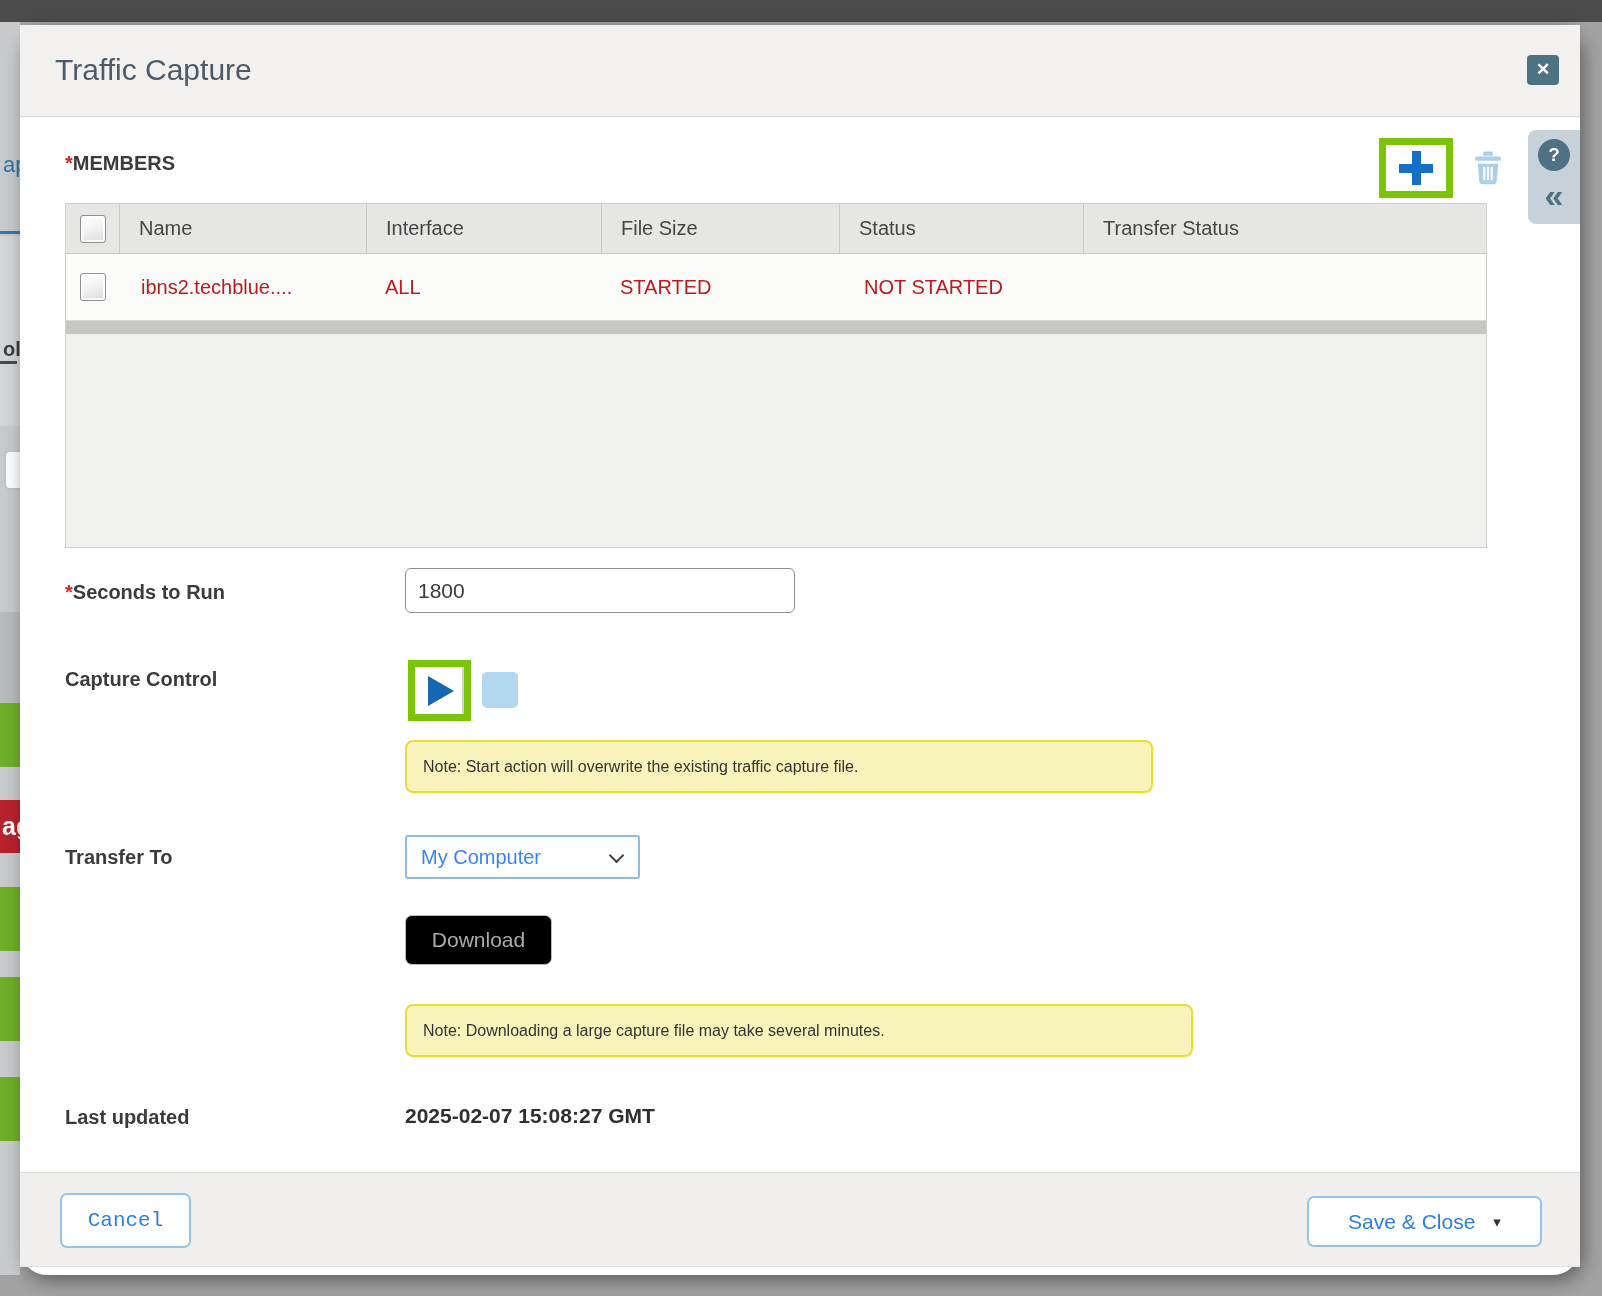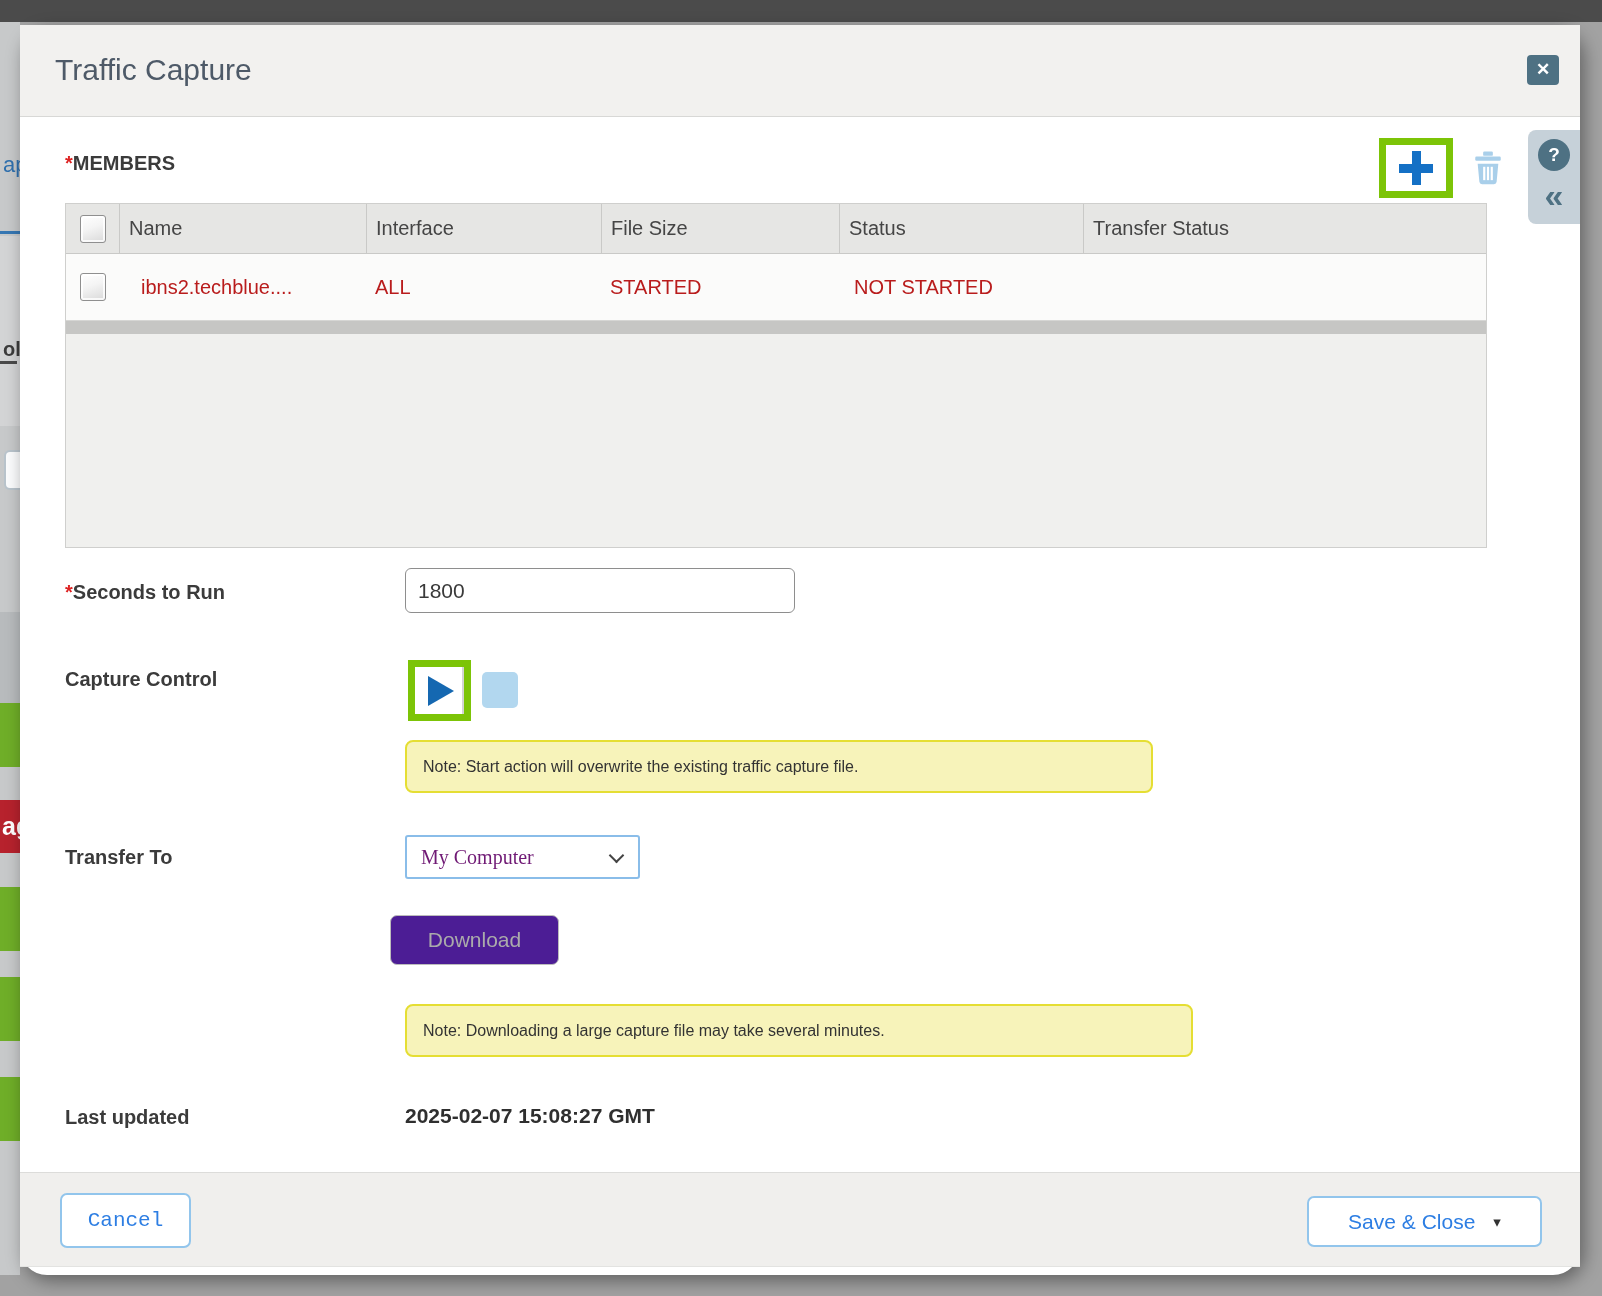--- a/index.html
+++ b/index.html
@@ -42,42 +42,42 @@
   .trash-btn { position:absolute; left:1452px; top:126px; width:32px; height:36px; background:none; border:none; cursor:pointer; }
   .side-tab { position:absolute; left:1508px; top:105px; width:52px; height:94px; background:#c6d1d9; border-radius:8px 0 0 8px; }
   .help-btn { position:absolute; left:10px; top:9px; width:32px; height:32px; border-radius:50%; background:var(--slate,#4e7183); color:#fff; border:none; font-size:19px; font-weight:bold; cursor:pointer; }
   .collapse-btn { position:absolute; left:10px; top:46px; width:32px; height:38px; background:none; border:none; color:var(--slate,#4e7183); font-size:34px; font-weight:bold; line-height:36px; cursor:pointer; }
 
   
   .members-table { position:absolute; left:45px; top:178px; width:1422px; height:345px; border:1px solid #cfcfcd; background:#f0f0ee; }
   .t-row { display:flex; width:100%; }
   .t-head { height:50px; background:#e6e6e4; border-bottom:1px solid #c9c9c7; }
   .t-data { height:66px; background:#fbfbfa; align-items:center; }
-  .t-cell { font-size:20px; color:#454545; padding-left:9px; line-height:49px; overflow:hidden; white-space:nowrap; }
+  .t-cell { font-size:20px; color:#454545; padding-left:19px; line-height:49px; overflow:hidden; white-space:nowrap; }
   .t-data .t-cell { color:#b91c1c; line-height:66px; }
   .c-cb { width:53px; display:flex; align-items:center; justify-content:center; padding:0; }
   .c-name { width:247px; } .c-if { width:235px; } .c-fs { width:238px; } .c-st { width:244px; } .c-ts { flex:1; }
   .t-head .t-cell + .t-cell { border-left:1px solid #c9c9c7; }
   .t-data .c-name { padding-left:22px; }
   .checkbox { width:26px; height:28px; border:1px solid #8f8f8f; border-radius:3px; background:linear-gradient(160deg,#ffffff 0%,#f4f4f4 45%,#d9d9d9 100%); box-shadow:inset 0 0 0 2px rgba(255,255,255,.8); cursor:pointer; }
   .hscroll { height:14px; background:#c6c6c4; border-top:1px solid #d6d6d4; cursor:pointer; }
 
   
   .seconds-input { position:absolute; left:385px; top:543px; width:390px; height:45px; border:1.5px solid #8e8e8e; border-radius:6px; font-size:21px; color:#3a3a3a; padding:0 12px; font-family:inherit; }
   .play-hl { left:388px; top:635px; width:63px; height:61px; }
   .play-btn { width:100%; height:100%; border:none; background:#fff; border-right:2px solid #d4d4d4; display:flex; align-items:center; justify-content:center; cursor:pointer; }
   .play-icon { width:0; height:0; border-left:26px solid #1568b1; border-top:15px solid transparent; border-bottom:15px solid transparent; margin-left:4px; }
   .stop-btn { position:absolute; left:462px; top:647px; width:36px; height:36px; background:var(--stop-blue,#b2d7ef); border:none; border-radius:5px; cursor:pointer; }
   .note { position:absolute; background:var(--note-bg,#f7f3ba); border:2px solid var(--note-border,#e5de33); border-radius:8px; height:53px; line-height:49px; padding:0 16px; font-size:16px; color:#333; white-space:nowrap; }
   .note1 { left:385px; top:715px; width:748px; }
   .note2 { left:385px; top:979px; width:788px; }
   .select-box { position:absolute; left:385px; top:810px; width:235px; height:44px; background:#fff; border:2px solid #8abde9; border-radius:3px; cursor:pointer; }
-  .select-value { font-size:20px; color:#701a75; line-height:40px; padding-left:14px;font-family:Liberation Serif, serif; }
+  .select-value { font-size:20px; color:#3b82f6; line-height:40px; padding-left:14px; }
   .chevron-down { position:absolute; right:16px; top:13px; width:11px; height:11px; border-right:2px solid #444; border-bottom:2px solid #444; transform:rotate(45deg); }
-  .download-btn { position:absolute; left:370px; top:890px; width:169px; height:50px; background:#4c1d95; border:1.5px solid #bcbcbc; border-radius:7px; color:#ababab; font-size:21px; font-family:inherit; cursor:default; }
+  .download-btn { position:absolute; left:385px; top:890px; width:147px; height:50px; background:#000000; border:1.5px solid #bcbcbc; border-radius:7px; color:#ababab; font-size:21px; font-family:inherit; cursor:default; }
   .lbl-seconds { left:45px; top:556px; }
   .lbl-capture { left:45px; top:643px; }
   .lbl-transfer { left:45px; top:821px; }
   .lbl-updated { left:45px; top:1081px; }
   .updated-value { position:absolute; left:385px; top:1079px; font-size:21px; font-weight:bold; color:#2f2f2f; }
 
   
   .modal-footer { position:absolute; left:0; top:1147px; width:100%; height:95px; background:var(--ftr-bg,#f0efed); border-top:1px solid #dcdcda; border-bottom:1px solid #e3e3e1; }
   .cancel-btn { position:absolute; left:40px; top:20px; width:131px; height:55px; background:#fff; border:2px solid var(--btn-border,#92c5ec); border-radius:7px; color:var(--link,#2d7ee3); font-size:21px; font-family:Liberation Mono, monospace; cursor:pointer; }
   .save-btn { position:absolute; left:1287px; top:23px; width:235px; height:51px; background:#fff; border:2px solid var(--btn-border,#92c5ec); border-radius:7px; color:var(--link,#2d7ee3); font-size:21px; font-family:inherit; cursor:pointer; display:flex; align-items:center; justify-content:center; gap:18px; }

